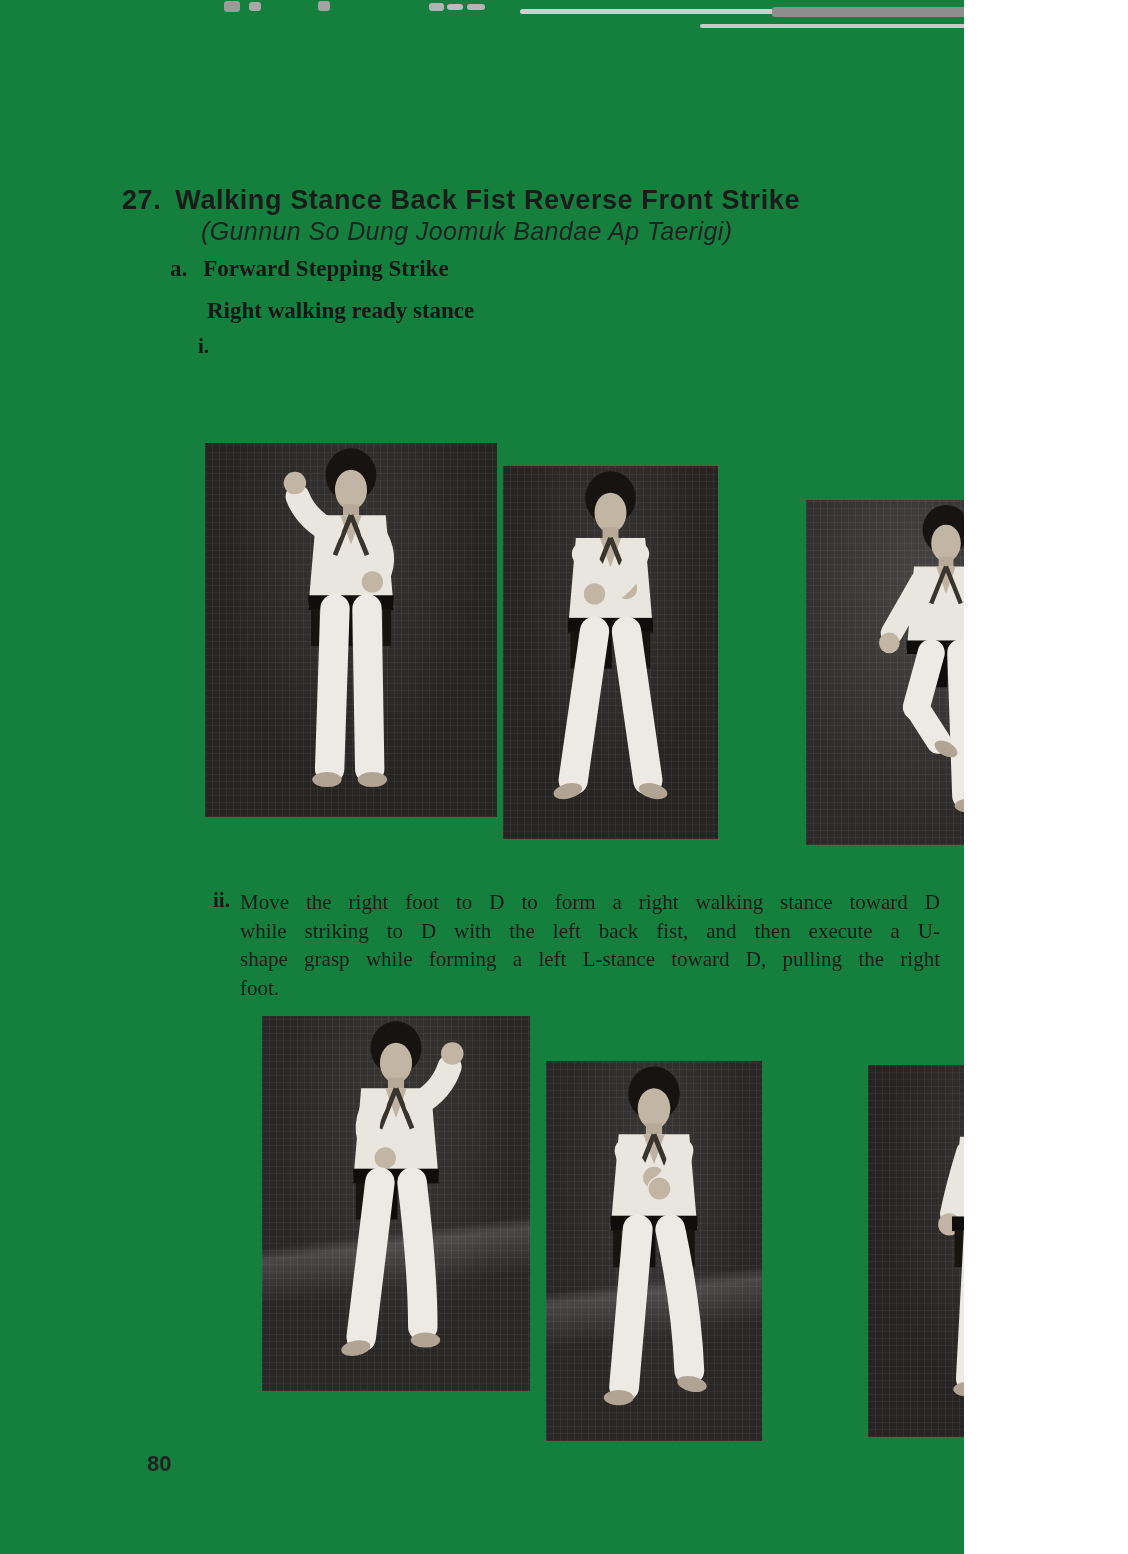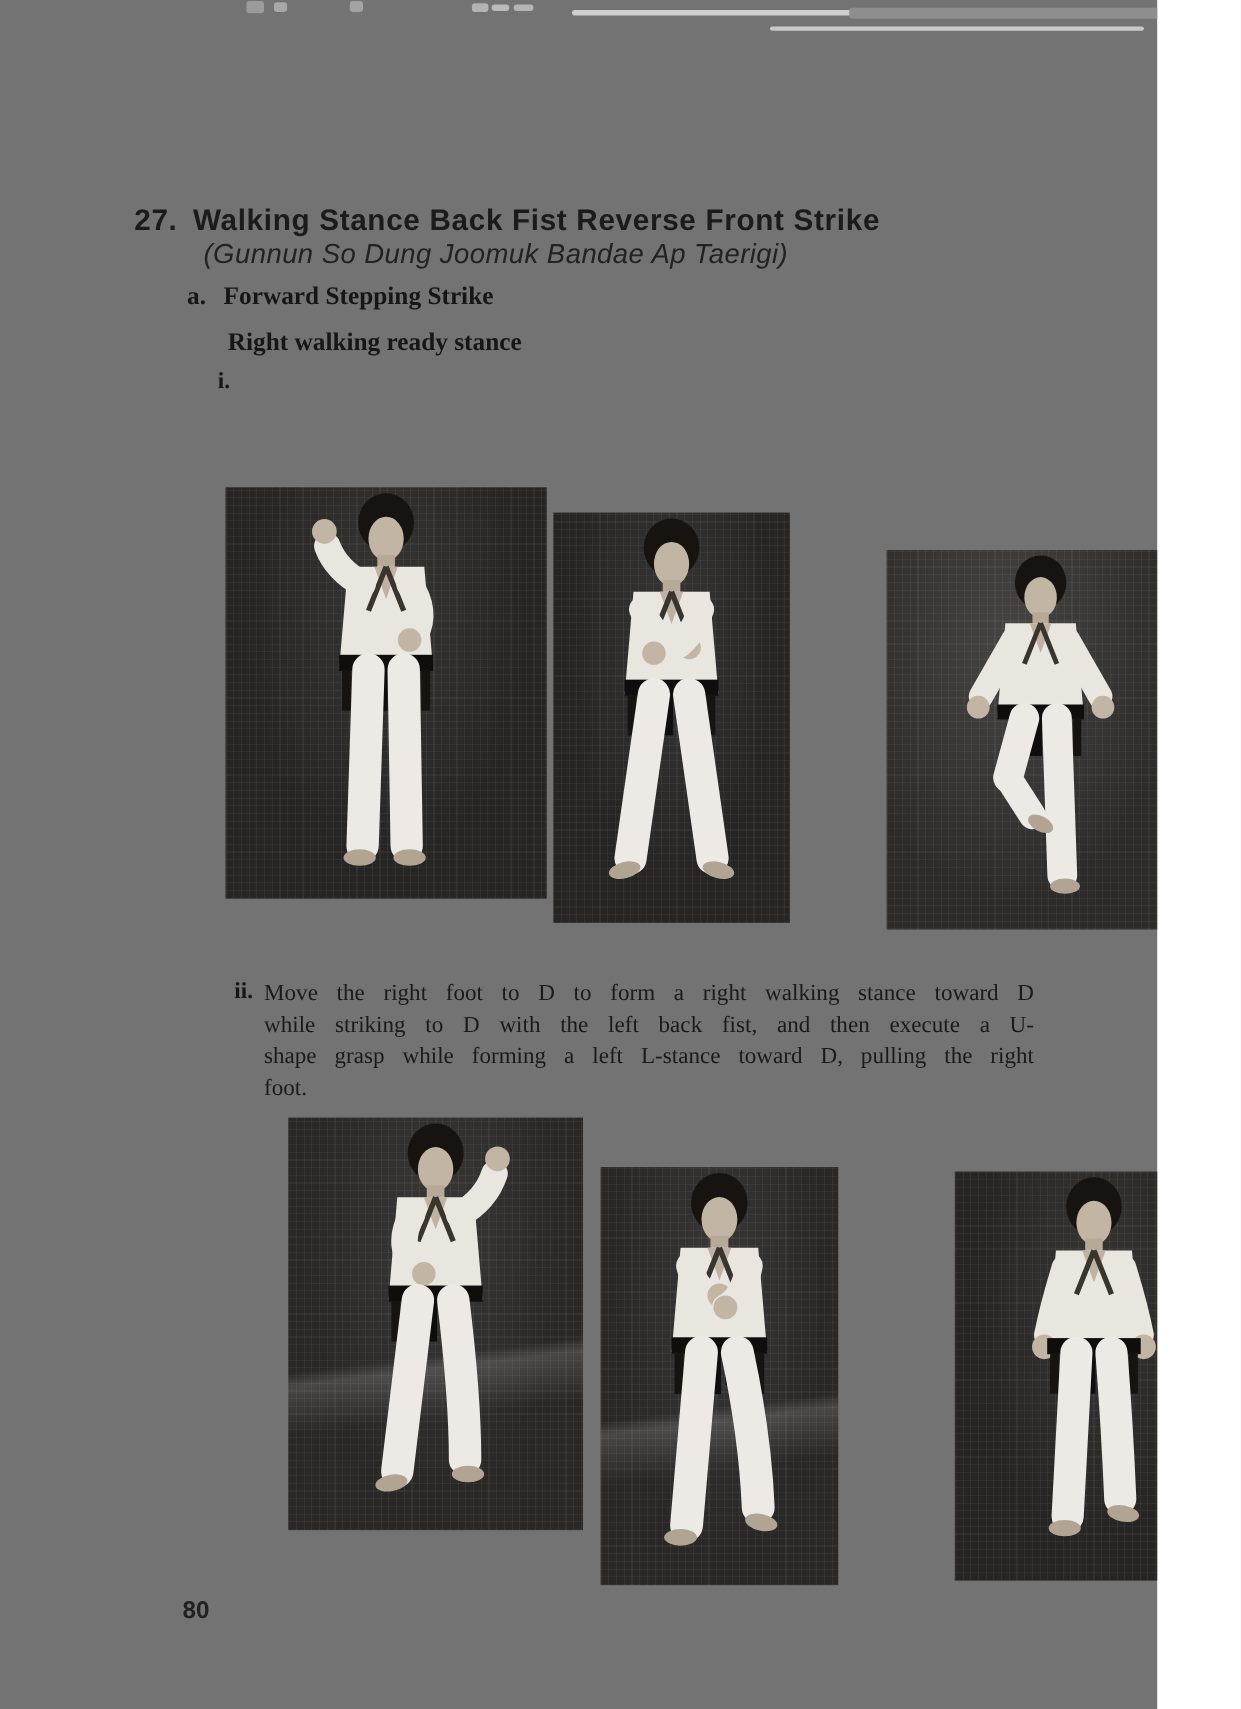--- a/index.html
+++ b/index.html
@@ -1,24 +1,24 @@
 <!DOCTYPE html>
 <html><head>
 <meta charset="utf-8">
 <style>
   html,body{margin:0;padding:0;background:#ffffff;}
-  .page{position:relative;width:1052px;height:1554px;background:#737373;overflow:hidden;
+  .page{position:relative;width:964px;height:1554px;background:#15803d;overflow:hidden;
         font-family:"Liberation Serif", serif;color:#141414;}
   .smudge{position:absolute;border-radius:3px;}
 
   .title-line{position:absolute;left:122px;top:185px;
     font-family:"Liberation Sans", sans-serif;font-weight:bold;font-size:27px;
     letter-spacing:0.6px;color:#1b1b1b;white-space:nowrap;}
   .title-line .num{margin-right:14px;}
-  .romanized{position:absolute;left:185px;top:217px;
+  .romanized{position:absolute;left:201px;top:217px;
     font-family:"Liberation Sans", sans-serif;font-style:italic;font-size:25px;
     letter-spacing:0.4px;color:#222;white-space:nowrap;}
   .sub-heading{position:absolute;left:170px;top:256px;font-weight:bold;font-size:23px;
     color:#161616;white-space:nowrap;}
   .sub-heading .lbl{margin-right:16px;}
   .stance-heading{position:absolute;left:207px;top:298px;font-weight:bold;font-size:23px;
     color:#161616;white-space:nowrap;}
 
   .step-label{position:absolute;font-weight:bold;font-size:21px;color:#161616;}
   .step-lines{position:absolute;font-size:21px;color:#1a1a1a;}
@@ -38,21 +38,21 @@
       repeating-linear-gradient(90deg, rgba(255,255,255,0.05) 0 1px, transparent 1px 7px),
       repeating-linear-gradient(0deg, rgba(255,255,255,0.045) 0 1px, transparent 1px 7px),
       #2a2826;}
   .photo.lighter{background:
       radial-gradient(ellipse at 40% 25%, rgba(255,255,255,0.12), transparent 65%),
       repeating-linear-gradient(90deg, rgba(255,255,255,0.05) 0 1px, transparent 1px 7px),
       repeating-linear-gradient(0deg, rgba(255,255,255,0.045) 0 1px, transparent 1px 7px),
       #2d2b29;}
 
   .page-number{position:absolute;left:147px;top:1451px;
-    font-family:"Liberation Sans", sans-serif;font-weight:bold;font-size:22px;color:#222;margin-left:19px;}
+    font-family:"Liberation Sans", sans-serif;font-weight:bold;font-size:22px;color:#222;}
 </style>
 </head>
 <body>
 
 <div class="page">
 
   <div class="smudge" style="left:224px;top:1px;width:16px;height:11px;background:#9b9b9b;"></div>
   <div class="smudge" style="left:249px;top:2px;width:12px;height:9px;background:#a8a8a8;"></div>
   <div class="smudge" style="left:318px;top:1px;width:12px;height:10px;background:#a3a3a3;"></div>
   <div class="smudge" style="left:429px;top:3px;width:15px;height:8px;background:#b3b3b3;"></div>

